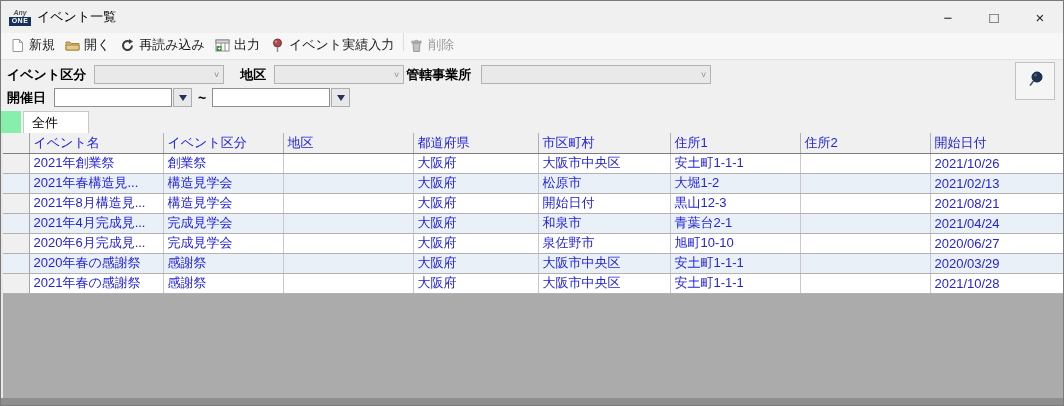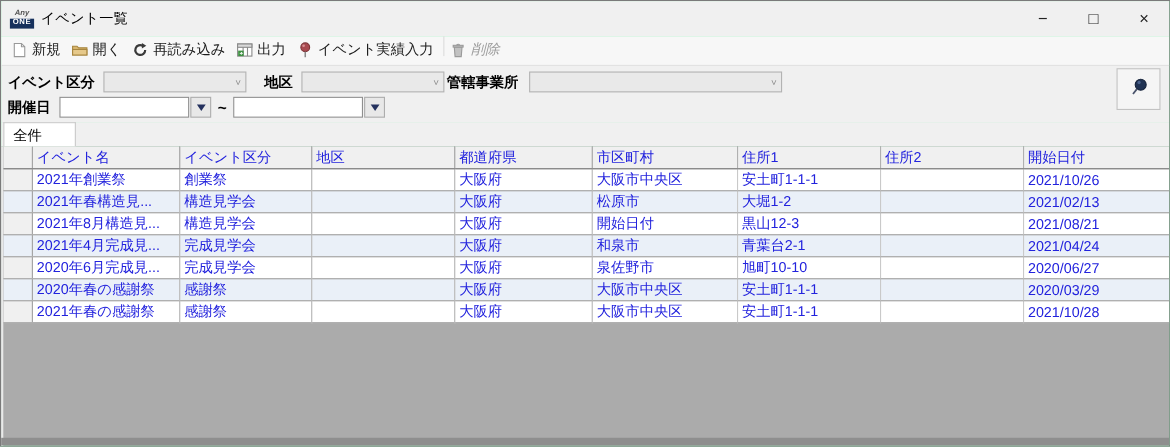--- a/index.html
+++ b/index.html
@@ -11,38 +11,38 @@
   .logo { width:22px; height:17px; margin:0 6px 0 8px; display:flex; flex-direction:column; font-size:7px; line-height:8px; text-align:center; }
   .logo .l1 { color:#555; font-style:italic; font-weight:bold; height:8px; }
   .logo .l2 { background:#16305c; color:#fff; font-weight:bold; height:9px; letter-spacing:0.5px; }
   .title-text { font-size:13px; color:#000; }
   .win-controls { margin-left:auto; display:flex; height:32px; }
   .win-btn { width:46px; height:32px; display:flex; align-items:center; justify-content:center; font-size:15px; color:#222; }
 
   
   .toolbar { height:27px; background:#f7f7f7; border-bottom:1px solid #e2e2e2; display:flex; align-items:flex-start; padding-left:6px; }
   .tb-item { display:flex; align-items:center; gap:4px; padding:0 7px 0 3px; font-size:13px; color:#1a1a1a; height:24px; }
-  .tb-item.disabled { color:#9b9b9b;font-style:italic; }
+  .tb-item.disabled { color:#9b9b9b; }
   .tb-sep { width:1px; height:18px; background:#dcdcdc; margin:0 2px; }
   .tb-icon { width:15px; height:15px; display:inline-block; }
 
   
   .filters { padding:3px 6px 2px 6px; background:#f0f0f0; position:relative; }
   .f-row { display:flex; align-items:center; height:23px; }
   .f-label { font-size:13px; font-weight:bold; color:#000; }
   .ddl { height:19px; background:#e9e9e9; border:1px solid #b3b3b3; display:flex; align-items:center; justify-content:flex-end; padding-right:4px; }
   .ddl .chev { color:#8a8a8a; font-size:9px; }
   .date-box { width:118px; height:19px; border:1px solid #8f8f8f; background:#fff; font-size:12px; padding:0 3px; font-family:"Liberation Sans",sans-serif; }
   .date-btn { width:19px; height:19px; border:1px solid #adadad; background:#e8e8e8; display:flex; align-items:center; justify-content:center; margin-left:1px; }
   .date-btn .tri { width:0; height:0; border-left:4px solid transparent; border-right:4px solid transparent; border-top:6px solid #24315e; }
   .tilde { font-size:14px; font-weight:bold; margin:0 6px; }
   .pin-button { position:absolute; right:8px; top:2px; width:40px; height:38px; background:#f5f5f5; border:1px solid #c2c2c2; display:flex; align-items:center; justify-content:center; }
 
   
-  .tabstrip { height:22px; background:#f0f0f0; display:flex; align-items:flex-end; padding-left:2px; }
+  .tabstrip { height:22px; background:#f0f0f0; display:flex; align-items:flex-end; padding-left:2px;margin-left:20px; }
   .tab { width:66px; height:22px; background:#fff; border:1px solid #c8c8c8; border-bottom:none; font-size:13px; display:flex; align-items:center; padding-left:8px; color:#000; }
 
   
   .grid-wrap { height:279px; background:#ababab; border-left:2px solid #e9e9e9; overflow:hidden; }
   table.grid { border-collapse:collapse; table-layout:fixed; width:1060px; }
   .grid th, .grid td { font-size:13px; font-weight:normal; text-align:left; padding:0 2px 0 4px; height:20px; overflow:hidden; white-space:nowrap; color:#2222DD; }
   .grid th { background:#f0f0f0; border-bottom:1px solid #7e7e7e; border-right:1px solid #b0b0b0; height:20px; }
   .grid td { border-bottom:1px solid #b2b2b2; border-right:1px solid #c9c9c9; background:#fff; }
   .grid tr.alt td { background:#eaf0f8; }
   .grid td.sel, .grid th.sel { background:#f0f0f0; border-right:1px solid #a5a5a5; padding:0; text-align:center; }

